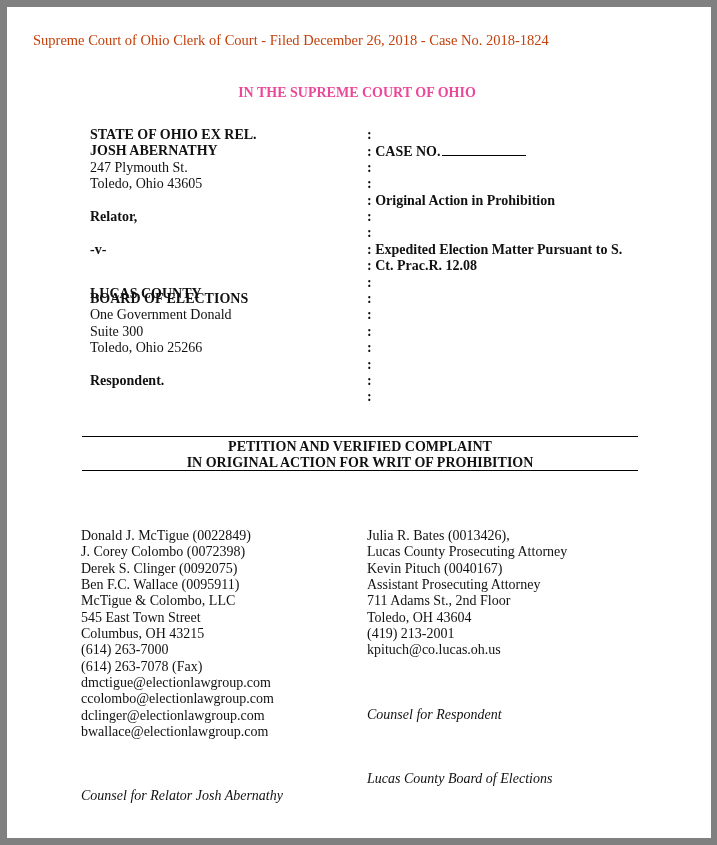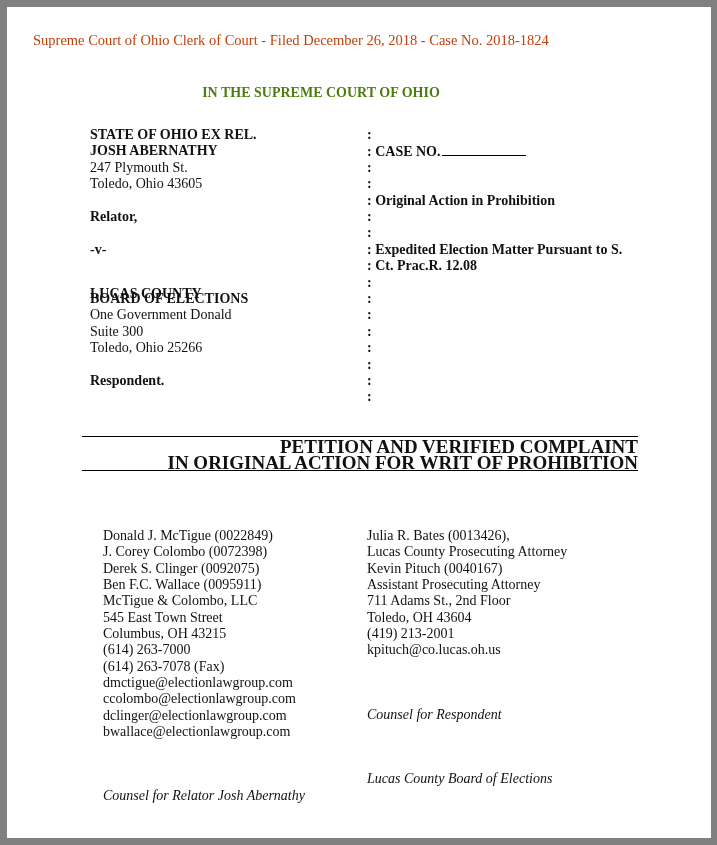--- a/index.html
+++ b/index.html
@@ -24,21 +24,22 @@
       white-space: nowrap;
       text-align: center;
     }
     .court-title {
       position: absolute;
       left: 0; width: 628px; top: 78px;
       text-align: center;
       font-family: "Liberation Serif", serif;
       font-weight: bold;
       font-size: 14px;
-      color: #4d7c0f;
+      color: #ec4899;
+      padding-left: 36px;
     }
     .line {
       position: absolute;
       font-family: "Liberation Serif", serif;
       font-size: 14px;
       line-height: 16.4px;
       white-space: nowrap;
       color: #111;
     }
     .b { font-weight: bold; }
@@ -46,24 +47,24 @@
     .col-left { left: 83px; }
     .col-colon { left: 360px; }
     .rule {
       position: absolute;
       left: 75px; width: 556px;
       height: 0; border-top: 1.4px solid #000;
     }
     .petition {
       position: absolute;
       left: 75px; width: 556px; top: 432px;
-      text-align: right;
+      text-align: center;
       font-family: "Liberation Serif", serif;
       font-weight: bold;
-      font-size: 19px;
+      font-size: 14px;
       line-height: 15.5px;
       color: #111;
     }
     .counsel {
       position: absolute;
       font-family: "Liberation Serif", serif;
       font-size: 14px;
       line-height: 16.35px;
       color: #111;
       white-space: nowrap;
@@ -115,21 +116,21 @@
     <div class="line col-colon b" style="top:382.4px">:</div>
   </div>
 
   <div class="rule" style="top:429px"></div>
   <div class="petition">
     <div>PETITION AND VERIFIED COMPLAINT</div>
     <div>IN ORIGINAL ACTION FOR WRIT OF PROHIBITION</div>
   </div>
   <div class="rule" style="top:463px"></div>
 
-  <div class="counsel" style="left:96px; top:521px;">
+  <div class="counsel" style="left:74px; top:521px;">
     <div>Donald J. McTigue (0022849)</div>
     <div>J. Corey Colombo (0072398)</div>
     <div>Derek S. Clinger (0092075)</div>
     <div>Ben F.C. Wallace (0095911)</div>
     <div>McTigue &amp; Colombo, LLC</div>
     <div>545 East Town Street</div>
     <div>Columbus, OH 43215</div>
     <div>(614) 263-7000</div>
     <div>(614) 263-7078 (Fax)</div>
     <div>dmctigue@electionlawgroup.com</div>

